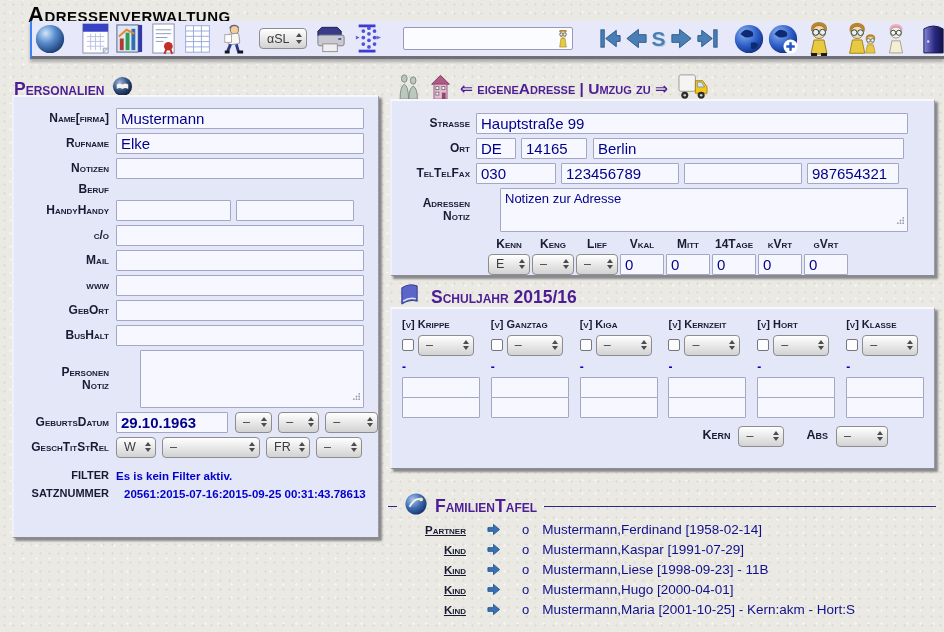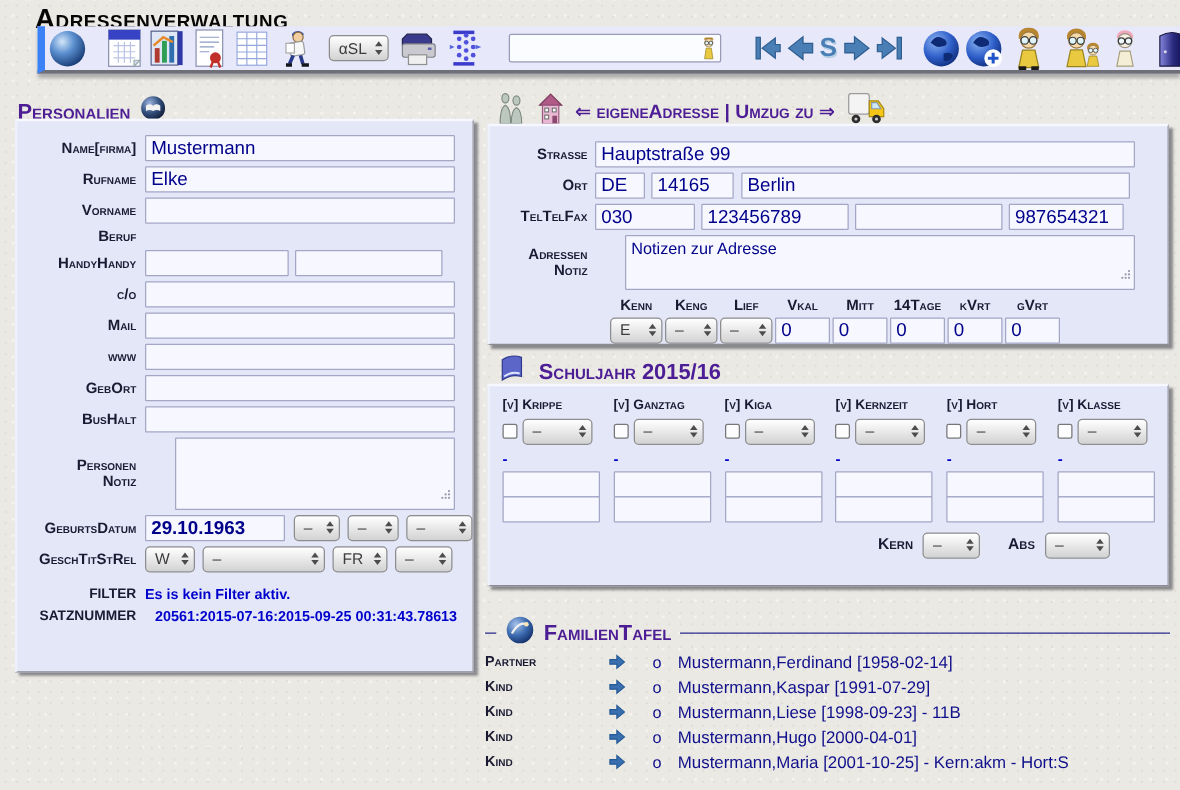--- a/index.html
+++ b/index.html
@@ -15,21 +15,21 @@
   }
   .title {
     position:absolute; left:28px; top:2px;
     font-variant:small-caps; font-size:22px; font-weight:600;
     letter-spacing:.5px; color:#060606;
   }
   
   .toolbar {
     position:absolute; left:30px; top:21px; right:0; height:38px;
     background:#e7e8fa;
-    border-left:6px solid #3b82f6;
+    border-left:2px solid #3b82f6;
     border-bottom:3px solid #6f6f78;
     box-shadow:0 3px 3px rgba(120,120,125,.55);
     display:flex; align-items:center;
   }
   .tbi { display:inline-flex; align-items:center; justify-content:center; cursor:pointer; }
   .spinner {
     display:inline-flex; align-items:center; justify-content:space-between;
     background:linear-gradient(#ffffff,#d2d2d2);
     border:1px solid #8d8d8d; border-radius:4px;
     height:21px; padding:0 4px 0 7px; font-size:12.5px; color:#3c3c3c;
@@ -89,21 +89,21 @@
   .sfield { width:78px; }
   .sfield + .sfield { margin-top:-1px; }
   .relurow { display:flex; align-items:center; justify-content:flex-end; gap:8px; padding:8px 46px 0 0; }
   .relurow .flabel { font-size:12.5px; }
   
   .famhead { position:absolute; display:flex; align-items:center; gap:7px; }
   .famhead .line { border-top:1.5px solid #28288a; height:0; }
   .famhead .l0 { width:9px; }
   .famhead .l1 { flex:1; }
   .famrow { display:flex; align-items:center; height:17px; margin-bottom:3px; white-space:nowrap; }
-  .famrow .ftype { width:78px; text-align:left; font-variant:small-caps; font-weight:700; font-size:11.5px; color:#1a1a33; flex:none; }
+  .famrow .ftype { width:78px; text-align:right; font-variant:small-caps; font-weight:700; font-size:11.5px; color:#1a1a33; flex:none;text-decoration:underline; }
   .famrow .farrow { margin-left:20px; display:inline-flex; cursor:pointer; }
   .famrow .fo { margin-left:21px; font-size:13px; color:#10108c; }
   .famrow .fname { margin-left:13px; font-size:13.5px; color:#10108c; cursor:pointer; }
 </style>
 </head>
 <body>
 
 <div class="title">Adressenverwaltung</div>
 
 <div class="toolbar">
@@ -333,21 +333,21 @@
 <div class="panel" style="left:12px; top:95px; width:367px; height:443px; padding:11px 0 0 6px;">
   <div class="prow">
     <span class="flabel">Name[firma]</span>
     <input class="fin main" value="Mustermann" style="">
   </div>
   <div class="prow">
     <span class="flabel">Rufname</span>
     <input class="fin main" value="Elke" style="">
   </div>
   <div class="prow">
-    <span class="flabel">Vorname</span>
+    <span class="flabel">Notizen</span>
     <input class="fin main" value="" style="">
   </div>
   <div class="prow">
     <span class="flabel">Beruf</span>
   </div>
   <div class="prow">
     <span class="flabel">HandyHandy</span>
     <input class="fin" style="width: 115px;" value="">
     <input class="fin" style="width: 118px; margin-left: 5px;" value="">
   </div>

